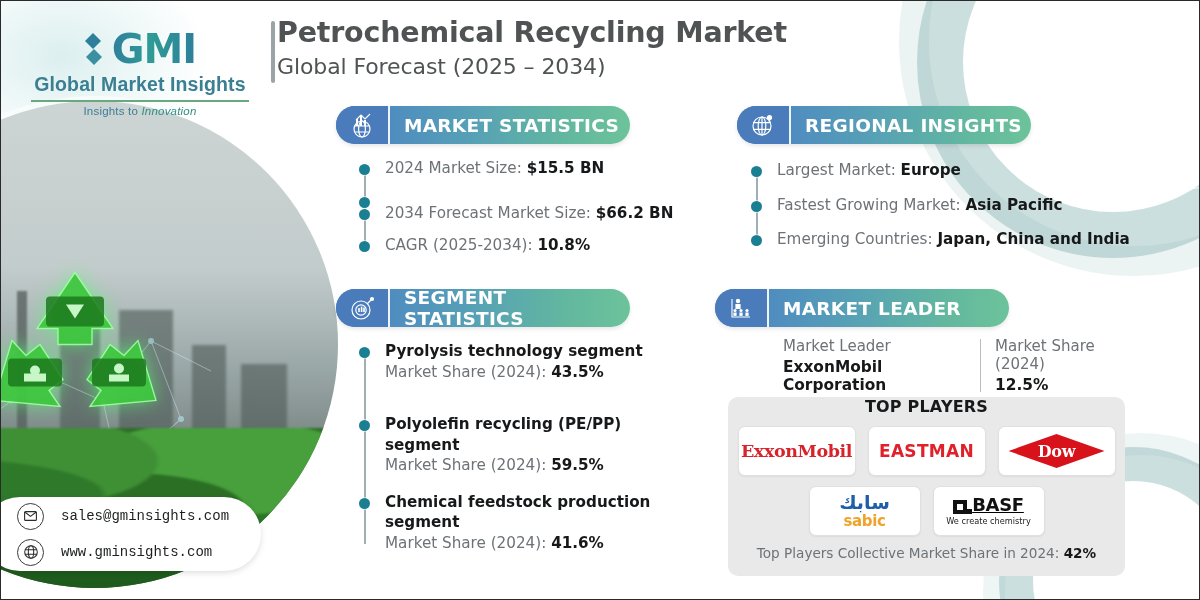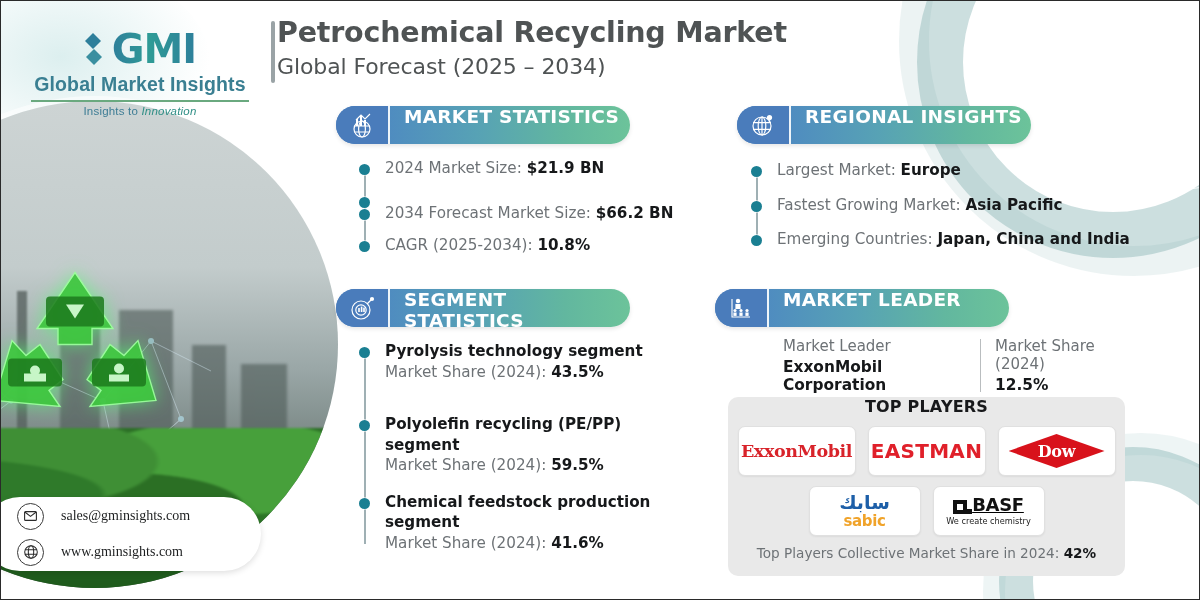--- a/index.html
+++ b/index.html
@@ -100,21 +100,21 @@
     font-size:28.5px;font-weight:700;color:#4f5354;letter-spacing:-.2px;
     font-family:"DejaVu Sans",sans-serif;line-height:1.15;
   }
   .title-sub{
     font-size:22px;color:#4f5354;margin-top:4px;letter-spacing:-.1px;
     font-family:"DejaVu Sans",sans-serif;
   }
 
   
   .pill{
-    position:absolute;height:38px;border-radius:19px;display:flex;
+    position:absolute;height:38px;border-radius:19px;display:flex;align-items:center;
     background:linear-gradient(90deg,#4a7fbe 0%,#4f8cc0 18%,#57a2b5 48%,#62b79f 78%,#6cc39a 100%);
     box-shadow:0 2px 4px rgba(0,0,0,.10);
   }
   .pill-icon{
     width:52px;height:38px;border-radius:19px 0 0 19px;
     background:#4a7cbb;display:flex;align-items:center;justify-content:center;
     flex:0 0 auto;
   }
   .pill-sep{width:2px;height:38px;background:rgba(255,255,255,.9);flex:0 0 auto;}
   .pill-label{
@@ -154,21 +154,21 @@
     letter-spacing:.2px;font-family:"DejaVu Sans",sans-serif;
   }
   .logo-row{display:flex;justify-content:center;gap:12px;margin-top:10px;}
   .logo-card{
     background:#fff;border-radius:7px;border:1px solid #e0e0e0;
     width:116px;height:48px;display:flex;align-items:center;justify-content:center;
     box-shadow:0 1px 2px rgba(0,0,0,.06);overflow:hidden;
   }
   .logo-card.sm{width:110px;height:48px;}
   .exxon{font-size:17.5px;font-weight:700;color:#d8232a;font-family:"DejaVu Serif",serif;letter-spacing:-.4px;}
-  .eastman{font-size:20px;font-weight:700;color:#e0202a;letter-spacing:.3px;font-family:"DejaVu Sans",sans-serif;}
+  .eastman{font-size:17px;font-weight:700;color:#e0202a;letter-spacing:.3px;font-family:"DejaVu Sans",sans-serif;}
   .dow-wrap{width:100px;height:36px;display:flex;align-items:center;justify-content:center;}
   .dow{
     width:96px;height:34px;background:#d8121b;
     clip-path:polygon(50% 0,100% 50%,50% 100%,0 50%);
     display:flex;align-items:center;justify-content:center;
   }
   .dow span{color:#fff;font-size:16px;font-weight:700;font-family:"DejaVu Serif",serif;letter-spacing:-.3px;}
   .sabic{display:flex;flex-direction:column;align-items:center;line-height:1;}
   .sabic-ar{font-size:19px;color:#1d5fa8;font-weight:700;font-family:"DejaVu Sans",sans-serif;}
   .sabic-en{font-size:15px;color:#f0a32a;font-weight:700;letter-spacing:-.4px;margin-top:2px;font-family:"DejaVu Sans",sans-serif;}
@@ -190,21 +190,21 @@
     position:absolute;left:-18px;bottom:28px;width:278px;height:74px;
     background:#fff;border-radius:37px;display:flex;flex-direction:column;
     justify-content:center;gap:9px;padding-left:34px;box-sizing:border-box;
     box-shadow:0 2px 6px rgba(0,0,0,.13);
   }
   .c-row{display:flex;align-items:center;gap:17px;}
   .c-ic{
     width:25px;height:25px;border-radius:50%;border:1.6px solid #3a3a3a;
     display:flex;align-items:center;justify-content:center;flex:0 0 auto;
   }
-  .c-txt{font-size:14px;color:#1d1f20;font-family:Liberation Serif, serif;}
+  .c-txt{font-size:14px;color:#1d1f20;font-family:Liberation Mono, monospace;}
 </style>
 </head>
 <body>
 
 <div id="stage">
 
   <div class="blob-tl"></div>
   <div class="ring ring-tr-2"></div>
   <div class="ring ring-tr-1"></div>
   <div class="ring ring-tr-3"></div>
@@ -297,21 +297,21 @@
       </svg>
     </div>
     <div class="pill-sep"></div>
     <div class="pill-label">MARKET STATISTICS</div>
   </div>
 
   <div class="blist" style="left:358px;top:157px;width:330px;">
     <div class="line"></div>
     <div class="brow" style="margin-bottom:12px;">
       <span class="dot"></span>
-      <span class="btext"><span>2024 Market Size: </span><b>$21.9 BN</b></span>
+      <span class="btext"><span>2024 Market Size: </span><b>$15.5 BN</b></span>
     </div>
     <div class="brow" style="margin-bottom:12px;">
       <span class="dot"></span>
     </div>
     <div class="brow" style="margin-bottom:12px;">
       <span class="dot"></span>
       <span class="btext"><span>2034 Forecast Market Size: </span><b>$66.2 BN</b></span>
     </div>
     <div class="brow">
       <span class="dot"></span>

